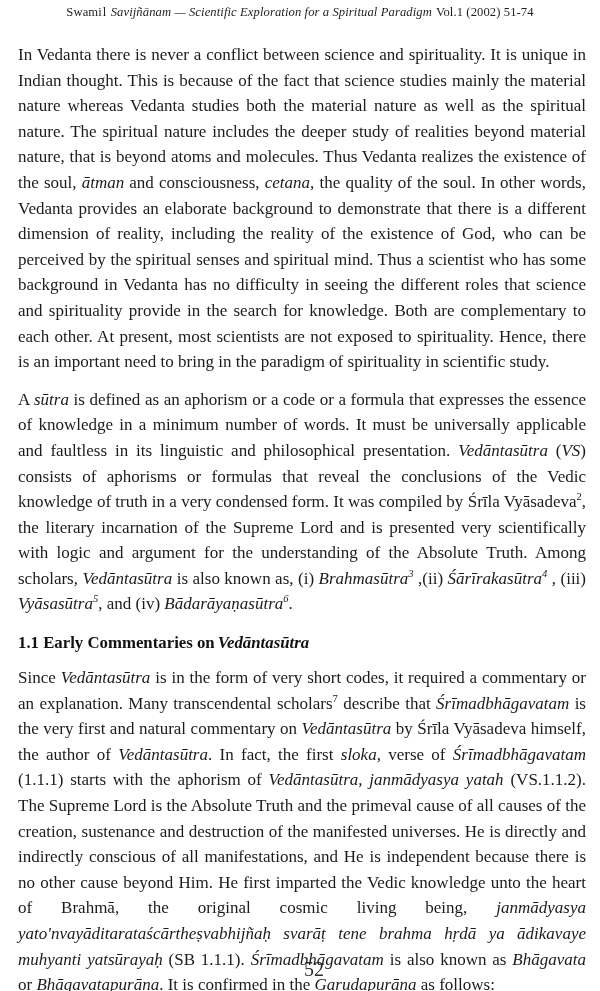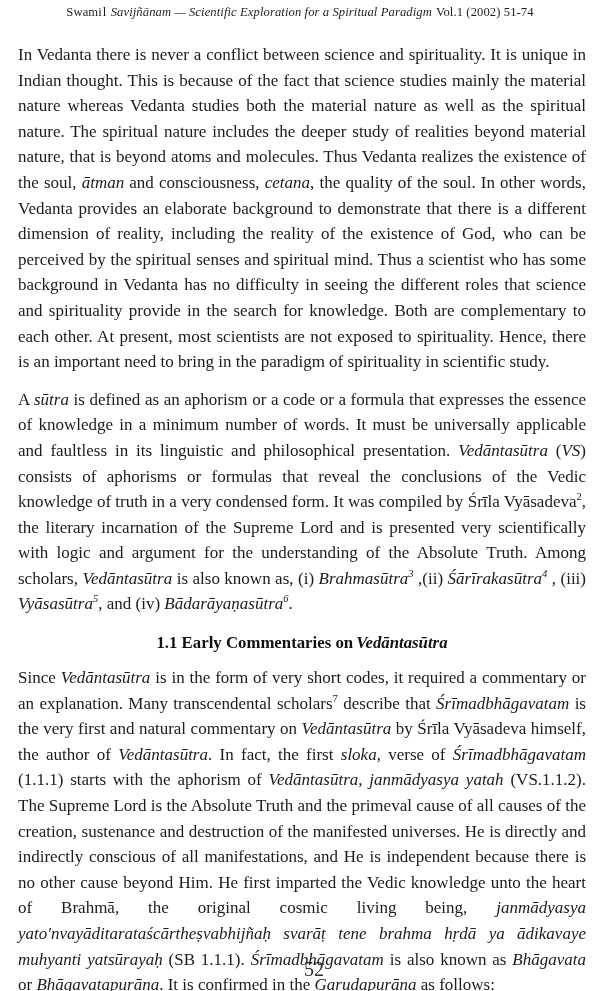--- a/index.html
+++ b/index.html
@@ -68,21 +68,20 @@
   }
   sup.fn-it {
     font-size: 0.62em;
     vertical-align: super;
     line-height: 0;
     font-style: italic;
   }
 
   h2.section-heading {
     margin: 14px 0 10px 0;
-    text-align: center;
     font-size: 16.8px;
     line-height: 24px;
     font-weight: bold;
     color: #111111;
   }
   h2.section-heading .sh-title {
     font-style: italic;
     font-weight: bold;
     padding-left: 3px;
   }

